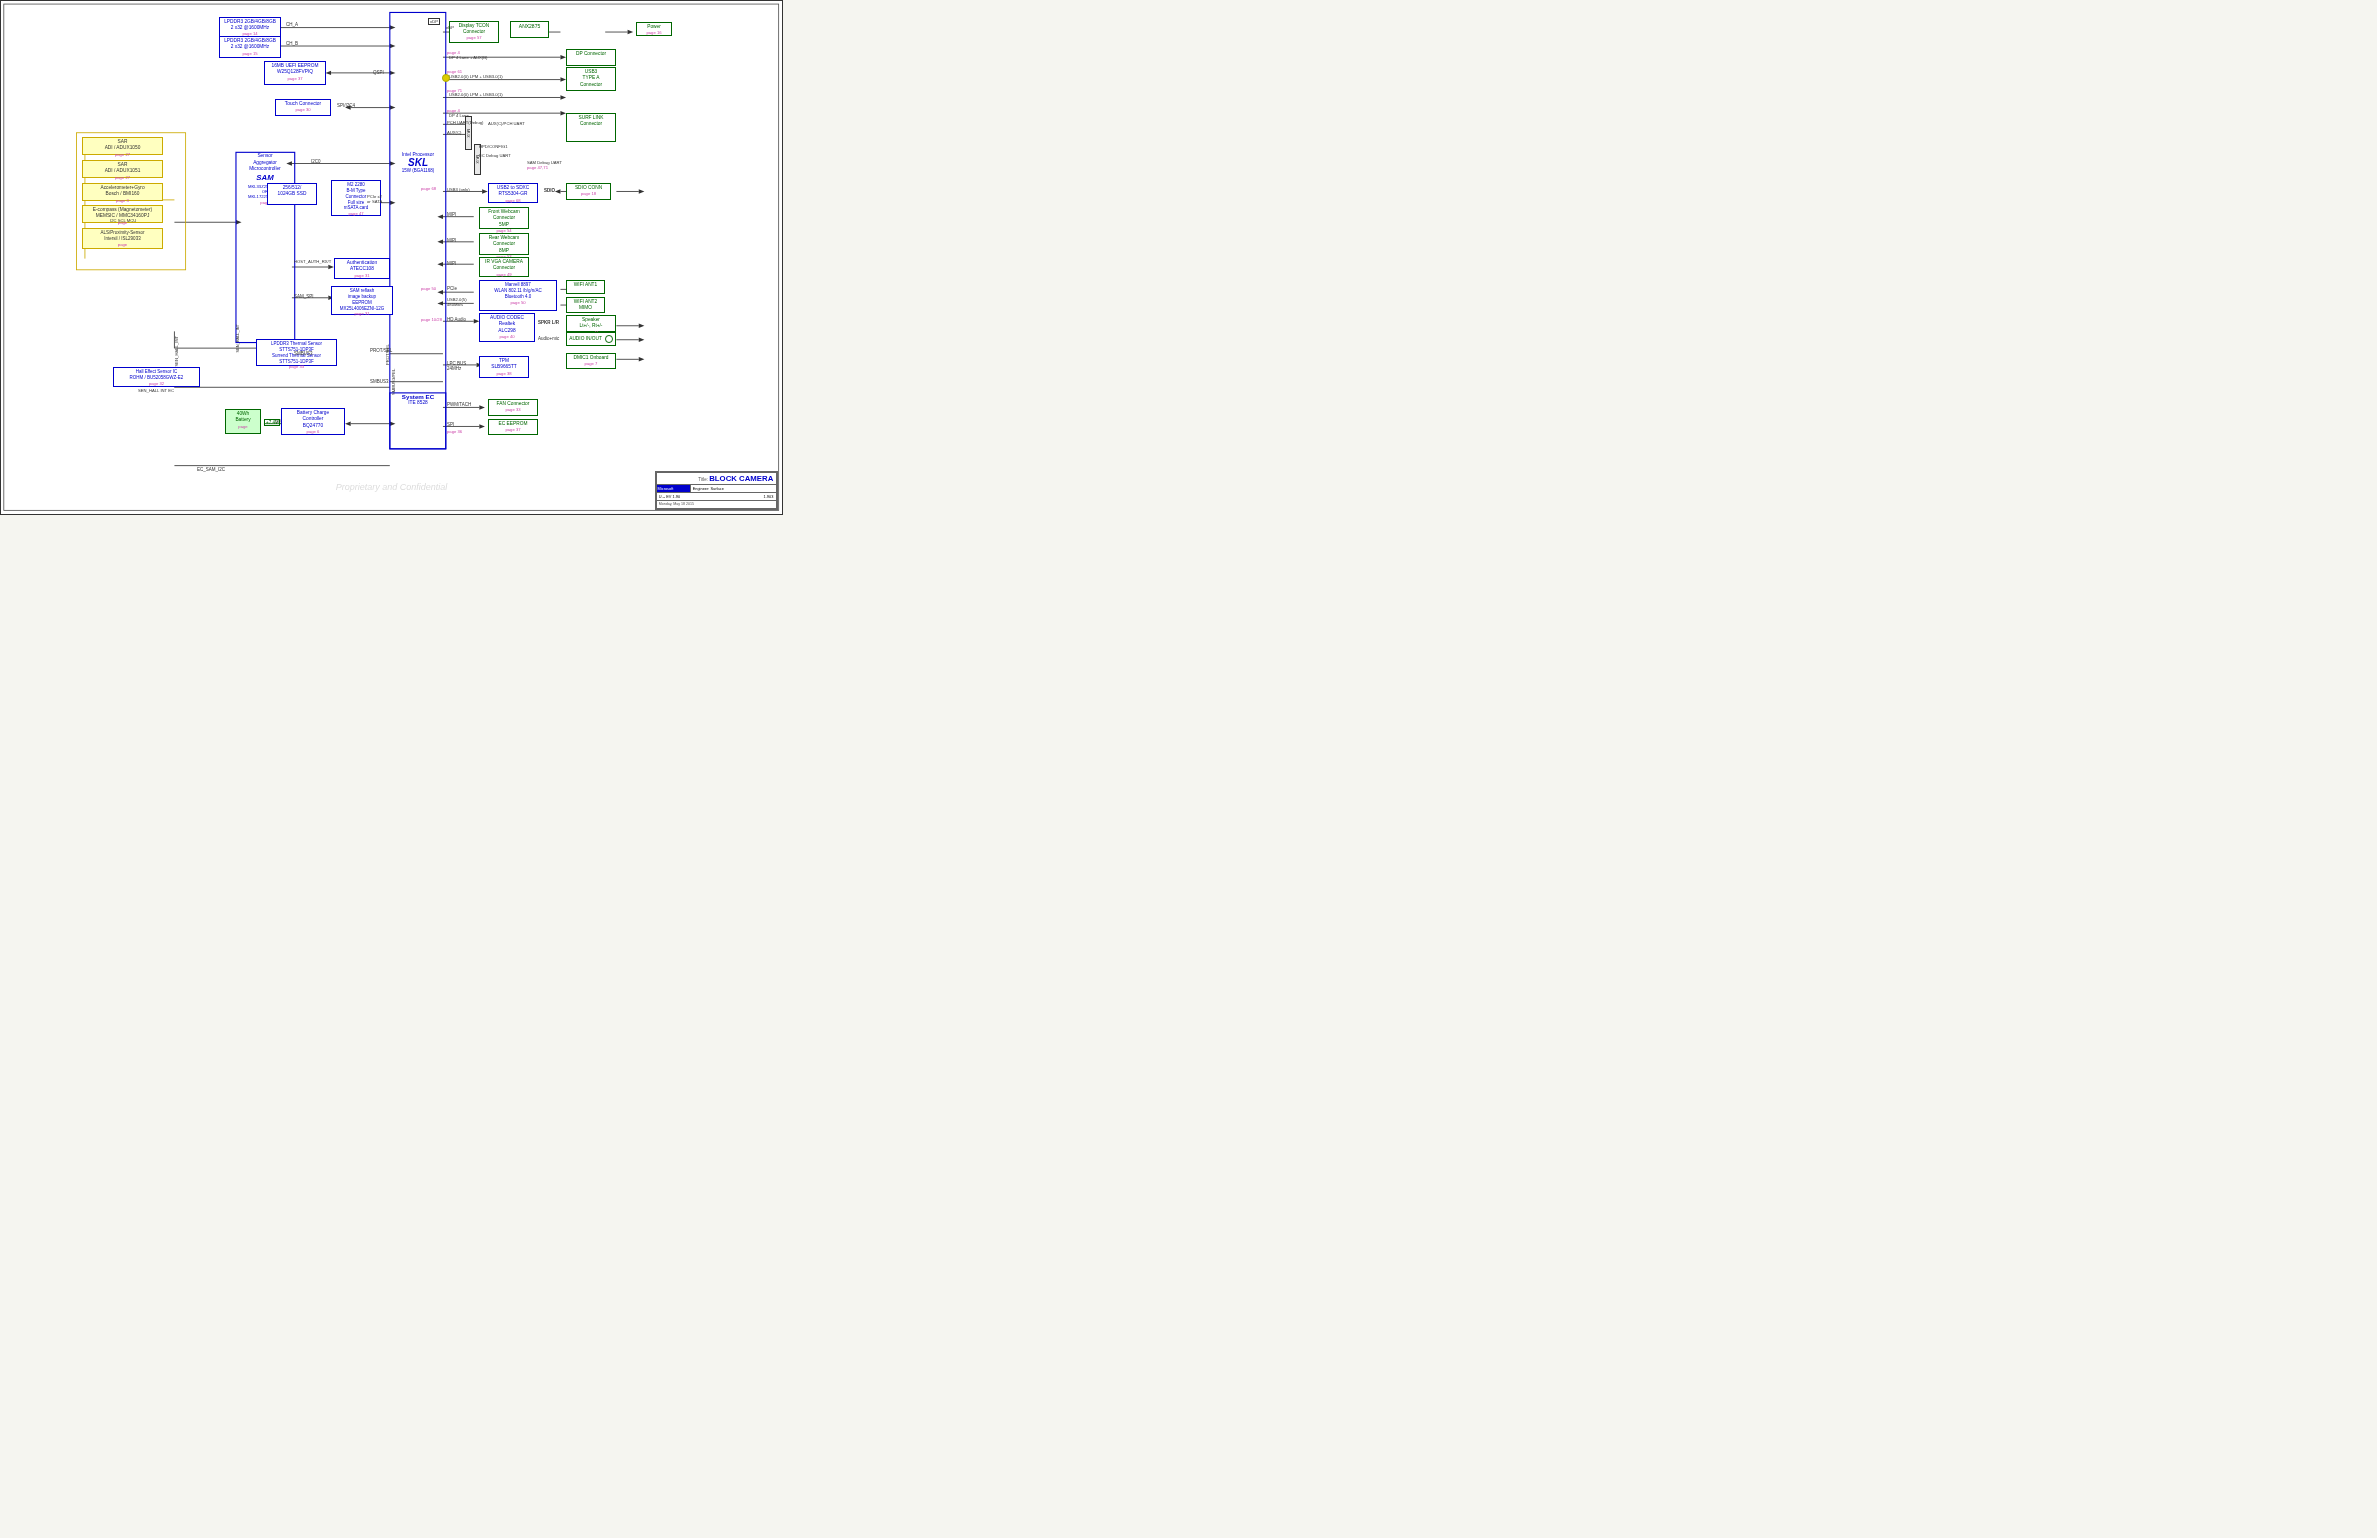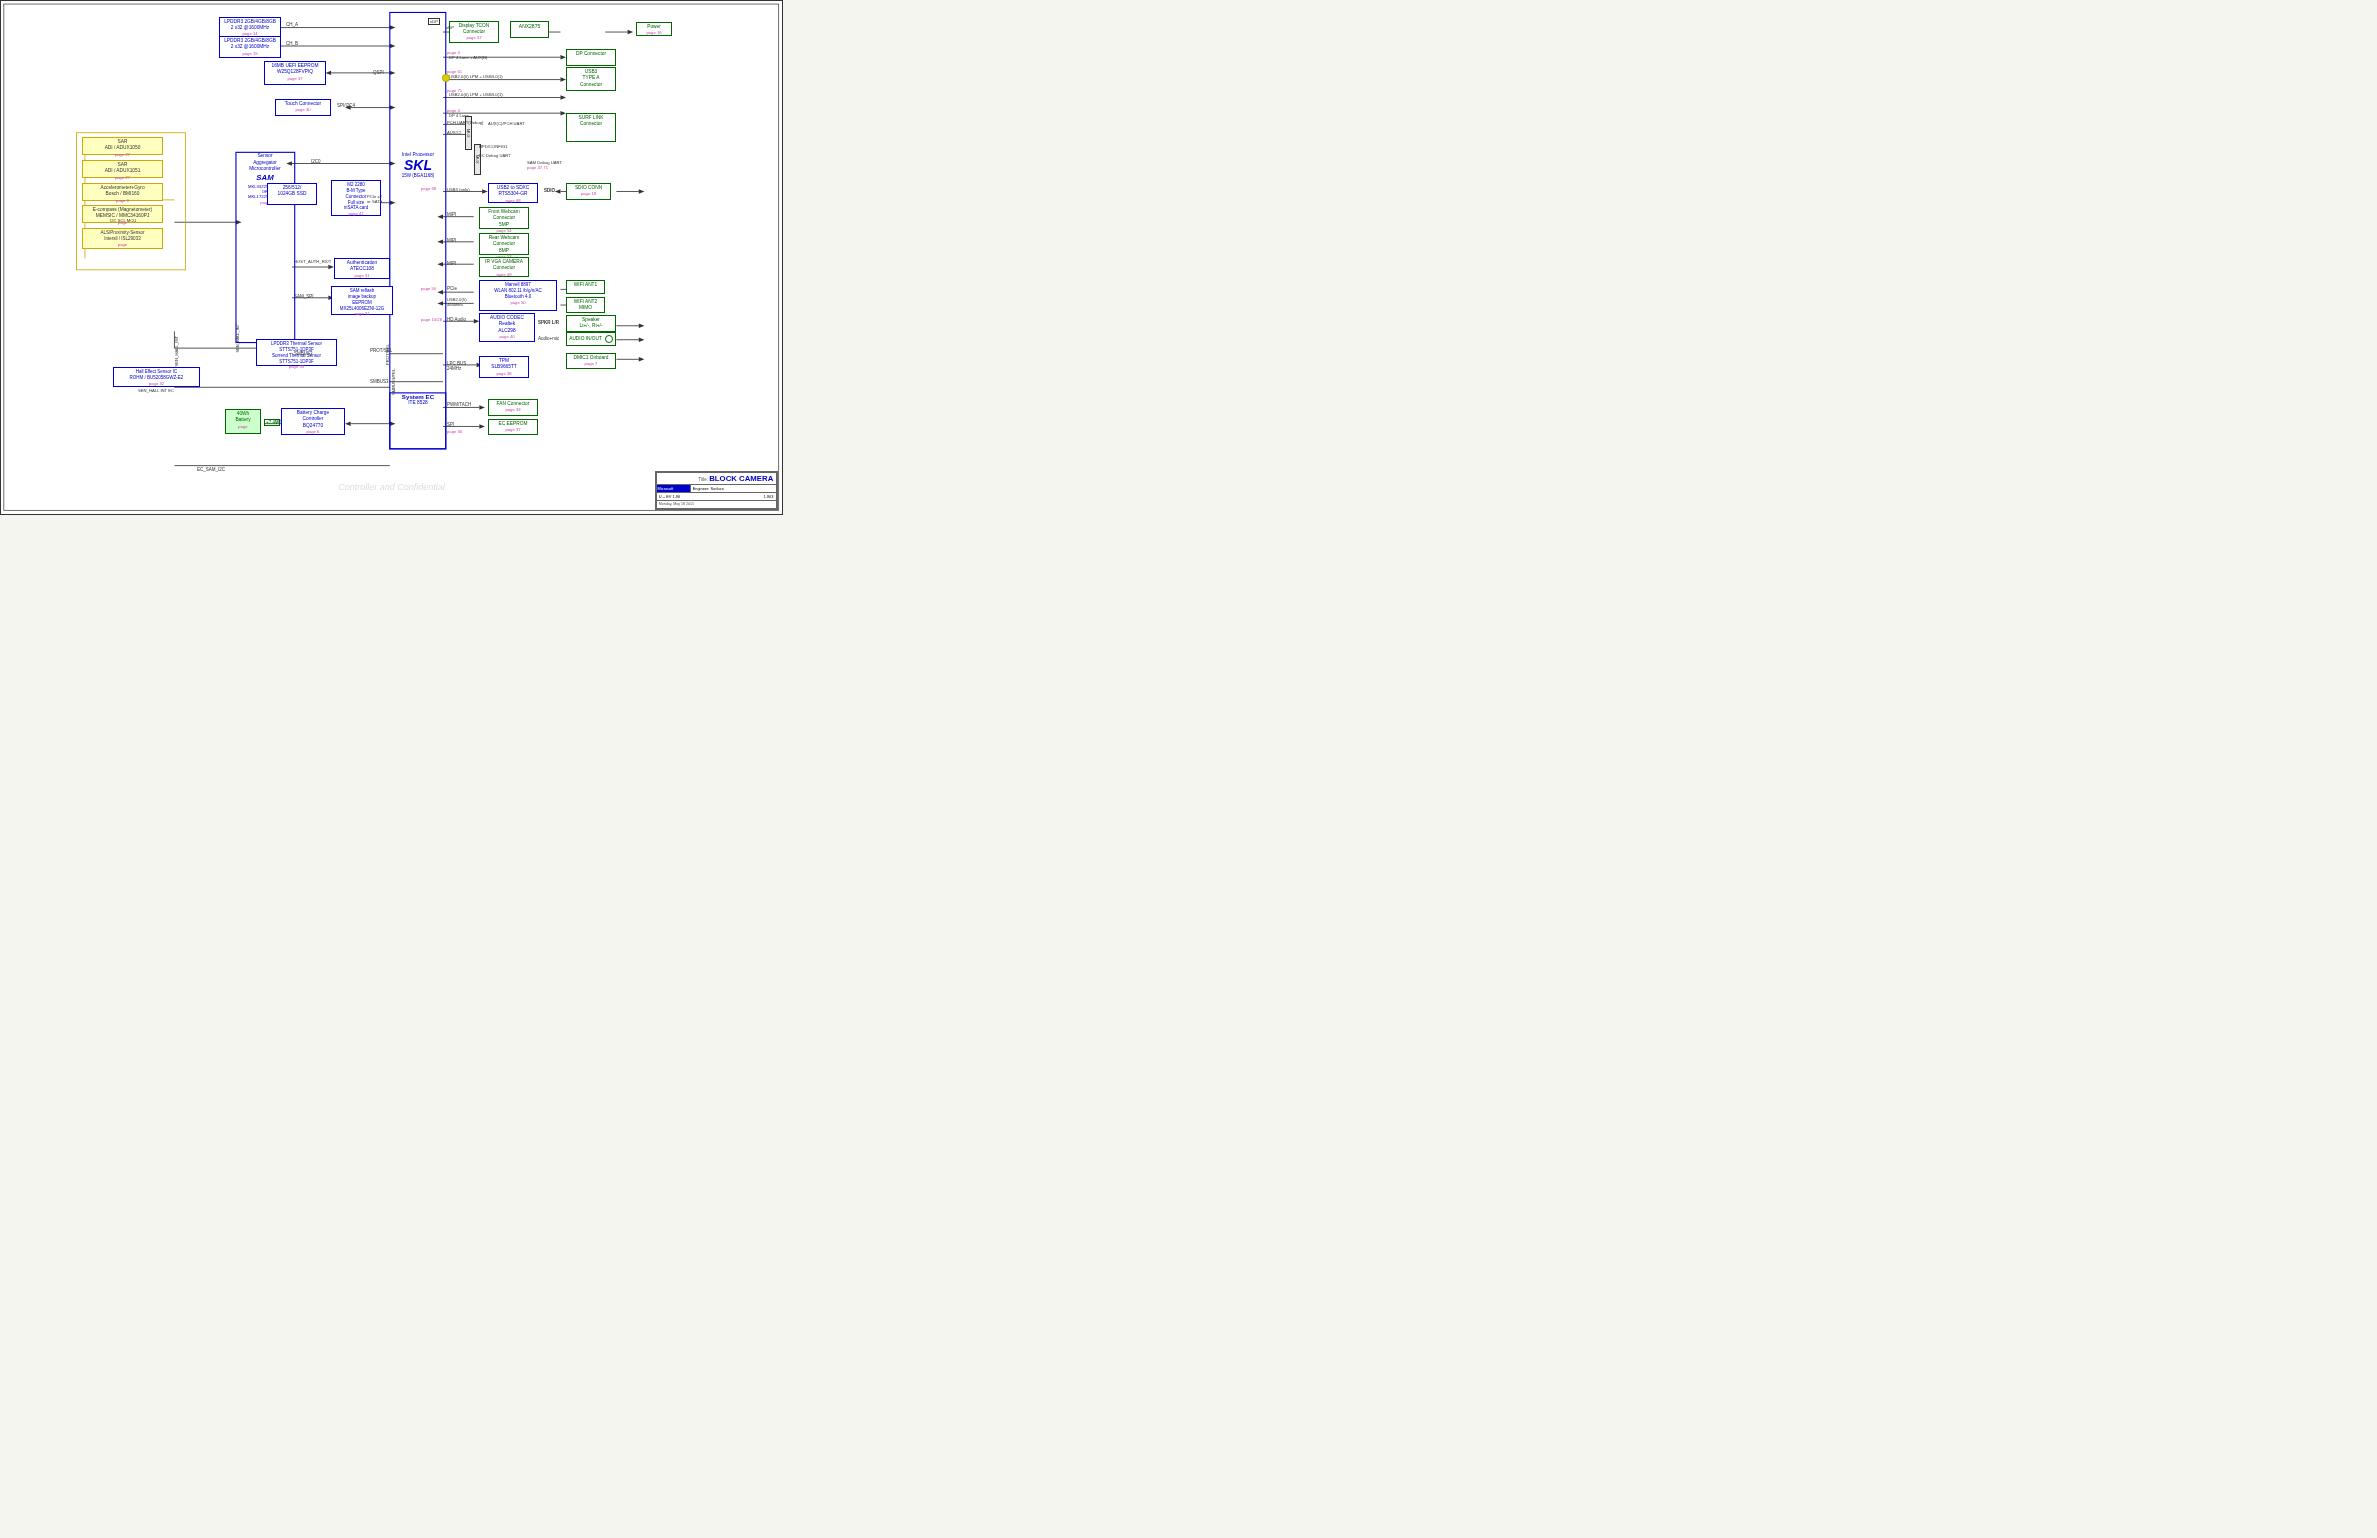--- a/index.html
+++ b/index.html
@@ -326,21 +326,21 @@
 
   <div style="position:absolute; left:478px; top:143px; font-size:4.2px; color:#333;">HPD/CONFIG1</div>
 
   <div style="position:absolute; left:478px; top:152px; font-size:4.2px; color:#333;">EC Debug UART</div>
 
   <div style="position:absolute; left:526px; top:159px; font-size:4.2px; color:#333;">SAM Debug UART</div>
   <div style="position:absolute; left:526px; top:164px; font-size:4.2px; color:#cc44aa;">page 47,71</div>
 
   <div style="position:absolute; left:390px; top:151px; width:54px; text-align:center;">
     <div style="font-size:4.8px; color:#0000cc;">Intel Processor</div>
-    <div style="font-size:14px; font-style:italic; font-weight:bold; color:#0000cc;">SKL</div>
+    <div style="font-size:10px; font-style:italic; font-weight:bold; color:#0000cc;">SKL</div>
     <div style="font-size:4.5px; color:#0000cc;">15W (BGA1168)</div>
   </div>
 
   <div style="position:absolute; left:310px; top:158px; font-size:4.5px; color:#333;">I2C0</div>
 
   <div style="position:absolute; left:236px; top:152px; width:56px;">
     <div style="font-size:4.8px; color:#0000cc; text-align:center; line-height:1.4;">Sensor<br>Aggregator<br>Microcontroller</div>
     <div style="font-size:7.8px; font-style:italic; font-weight:bold; color:#0000cc; text-align:center;">SAM</div>
     <div style="font-size:4.2px; color:#0000cc; text-align:center; margin-top:2.2px;">MKL33Z256VMP4<br>OR<br>MKL172256VMP4</div>
     <div class="page-ref" style="text-align:center; margin-top:1.1px;">page</div>
@@ -585,16 +585,16 @@
           <span style="float:right;">1.903</span>
         </td>
       </tr>
       <tr>
         <td colspan="2" style="font-size:3.6px; color:#555;">Monday, May 18 2015</td>
       </tr>
     </tbody>
       </table>
   </div>
 
-  <div class="watermark">Controller and Confidential</div>
+  <div class="watermark">Proprietary and Confidential</div>
 
 </div>
 
 
 </body></html>

